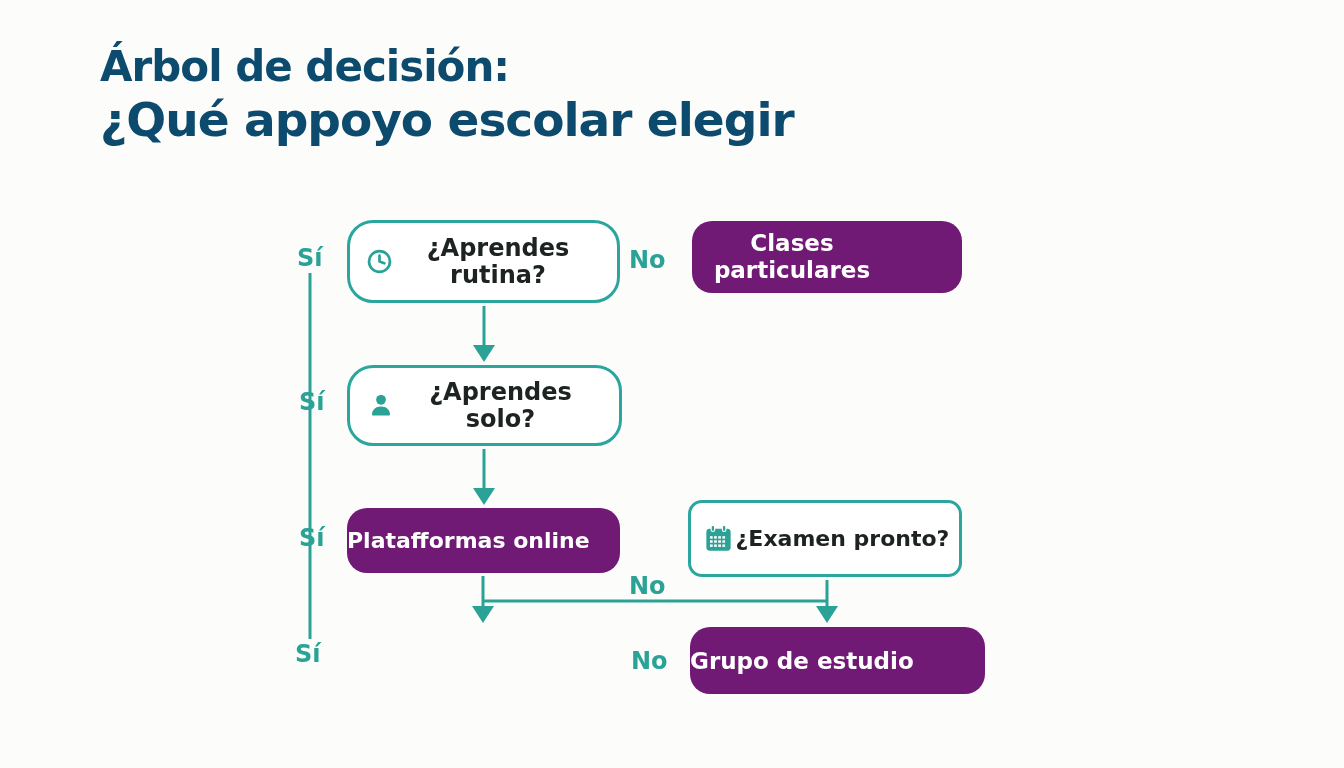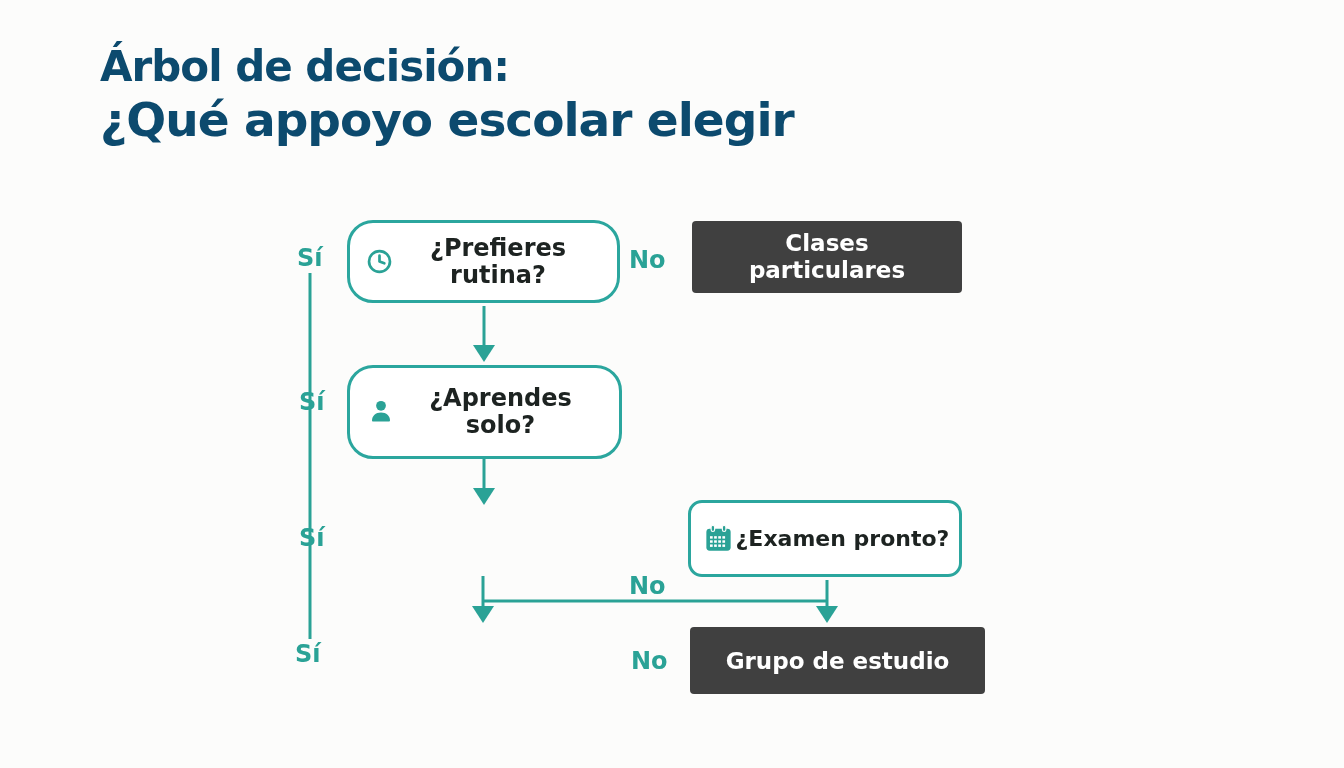--- a/index.html
+++ b/index.html
@@ -37,28 +37,28 @@
   
   .box-q{
     position:absolute;background:#ffffff;border:3px solid #2ba69e;border-radius:26px;
     display:flex;align-items:center;box-sizing:border-box;padding:0 14px 0 16px;
   }
   .box-q .q-text{
     flex:1;text-align:center;color:#1d2321;font-weight:bold;
     font-size:24px;line-height:27px;
   }
   .box-a{
-    position:absolute;background:#404040;border-radius:4px;
-    display:flex;align-items:center;justify-content:center;text-align:center;
+    position:absolute;background:#701a75;border-radius:20px;
+    display:flex;align-items:center;justify-content:flex-start;text-align:center;
     color:#ffffff;font-weight:bold;box-sizing:border-box;
   }
   #q-rutina{left:347px;top:220px;width:273px;height:83px;}
   #ans-clases{left:692px;top:221px;width:270px;height:72px;font-size:23px;line-height:27px;}
   #ans-clases .a-text{max-width:200px;}
-  #q-solo{left:347px;top:365px;width:275px;height:94px;}
+  #q-solo{left:347px;top:365px;width:275px;height:81px;}
   #ans-plataformas{left:347px;top:508px;width:273px;height:65px;font-size:22px;white-space:nowrap;}
   #q-examen{left:688px;top:500px;width:274px;height:77px;padding:0 8px 0 12px;border-radius:14px;}
   #q-examen .q-text{font-size:22px;white-space:nowrap;}
   #ans-repaso{left:347px;top:627px;width:273px;height:67px;font-size:23px;}
   #ans-grupo{left:690px;top:627px;width:295px;height:67px;font-size:23px;}
 
   .icon{display:flex;align-items:center;justify-content:center;flex:0 0 auto;}
 </style>
 </head>
 <body>
@@ -96,37 +96,40 @@
   <div class="edge-label" id="no-2">No</div>
   <div class="edge-label" id="no-3">No</div>
 
   <div class="box-q" id="q-rutina">
     <span class="icon">
       <svg width="27" height="27" viewBox="0 0 24 24">
         <circle cx="12" cy="12" r="9.3" fill="none" stroke="#2aa296" stroke-width="2.4"></circle>
         <path d="M12 6.8 L12 12 L16.3 13.6" fill="none" stroke="#2aa296" stroke-width="2.4" stroke-linecap="round" stroke-linejoin="round"></path>
       </svg>
     </span>
-    <div class="q-text">¿Prefieres rutina?</div>
+    <div class="q-text">¿Aprendes rutina?</div>
   </div>
 
   <div class="box-a" id="ans-clases">
     <div class="a-text">Clases particulares</div>
   </div>
 
   <div class="box-q" id="q-solo">
     <span class="icon">
       <svg width="30" height="30" viewBox="0 0 24 24" fill="#2aa296">
         <circle cx="12" cy="7" r="3.9"></circle>
         <path d="M12 12.4c-4.3 0-7.2 2.7-7.2 6.4 0 .5.4.8.8.8h12.8c.5 0 .8-.3.8-.8 0-3.7-2.9-6.4-7.2-6.4z"></path>
       </svg>
     </span>
     <div class="q-text">¿Aprendes solo?</div>
   </div>
 
+  <div class="box-a" id="ans-plataformas">
+    <div class="a-text">Platafformas online</div>
+  </div>
 
   <div class="box-q" id="q-examen">
     <span class="icon">
       <svg width="31" height="31" viewBox="0 0 24 24">
         <rect x="2.6" y="4.4" width="18.8" height="17" rx="2.6" fill="#2aa296"></rect>
         <rect x="6.3" y="1.8" width="2.7" height="4.8" rx="1.3" fill="#2aa296" stroke="#fcfcfb" stroke-width="0.9"></rect>
         <rect x="15" y="1.8" width="2.7" height="4.8" rx="1.3" fill="#2aa296" stroke="#fcfcfb" stroke-width="0.9"></rect>
         <g fill="#ffffff">
           <rect x="5.4" y="10.2" width="2.1" height="1.9"></rect>
             <rect x="8.6" y="10.2" width="2.1" height="1.9"></rect>

